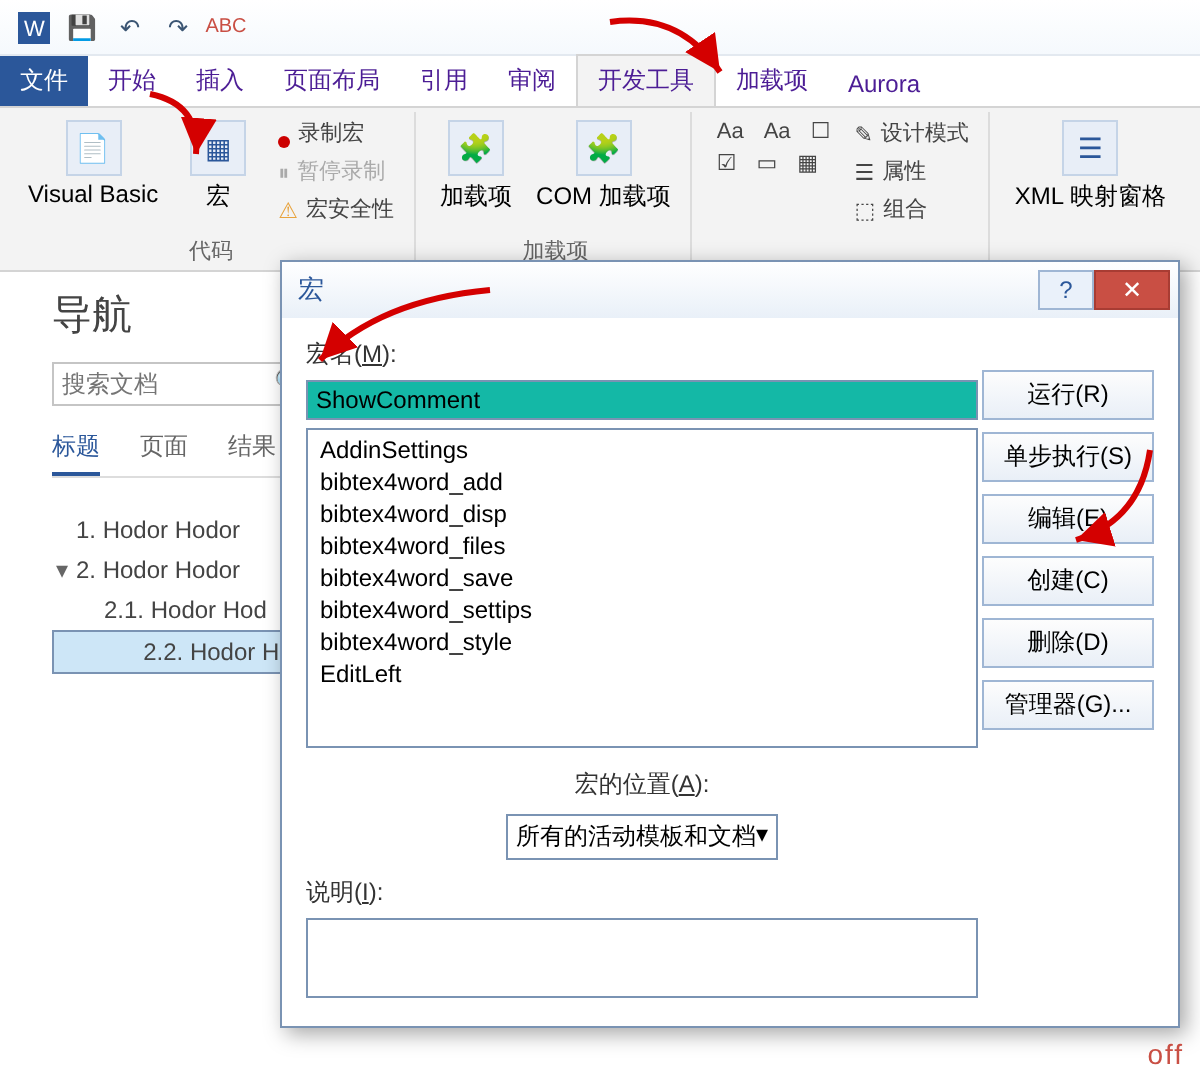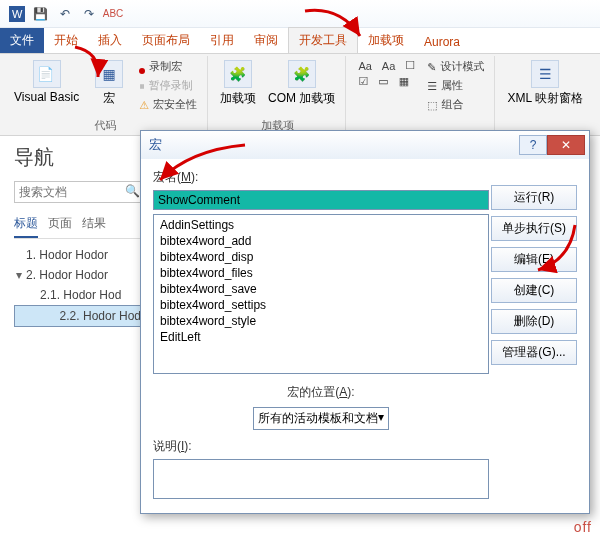--- a/index.html
+++ b/index.html
@@ -2,40 +2,40 @@
 <html><head>
 <meta charset="utf-8">
 <style>
 * { box-sizing: border-box; margin: 0; padding: 0; font-family: "Microsoft YaHei", "Segoe UI", sans-serif; }
 body { width: 600px; height: 539px; background: #fff; overflow: hidden; font-size: 12px; position: relative; }
 
 .titlebar { height: 28px; background: linear-gradient(#fff,#f5f9fd); display: flex; align-items: center; padding: 0 6px; gap: 2px; border-bottom: 1px solid #e3e9f0; }
 .titlebar .qat-btn { width: 22px; height: 22px; display: flex; align-items: center; justify-content: center; color: #3b5573; }
 
 .tabs { height: 26px; background: #fff; display: flex; align-items: flex-end; border-bottom: 1px solid #d4d4d4; }
-.tab { padding: 4px 10px; color: #c2410c; cursor: pointer; }
+.tab { padding: 4px 10px; color: #4c1d95; cursor: pointer; }
 .tab.file { background: #2b579a; color: #fff; }
 .tab.active { background: #f3f3f3; border: 1px solid #d4d4d4; border-bottom: none; }
 
 .ribbon { height: 82px; background: #f3f3f3; border-bottom: 1px solid #d4d4d4; display: flex; padding: 2px 4px 0; gap:2px;}
 .group { border-right: 1px solid #dcdcdc; padding: 2px 6px 0; display: flex; flex-direction: column; justify-content: space-between; }
 .group-body { display: flex; gap: 4px; align-items: flex-start; }
 .group-label { text-align: center; font-size: 11px; color: #666; padding: 2px 0; }
 .big-btn { display: flex; flex-direction: column; align-items: center; gap: 2px; padding: 2px 4px; min-width: 44px; }
 .big-btn .ic { width: 28px; height: 28px; background: #e8eef7; border: 1px solid #c5d4e7; display:flex;align-items:center;justify-content:center;color:#2b579a;font-size:14px;}
 .small-btn { display: flex; align-items: flex-end; gap: 4px; padding: 1px 4px; color: #444; font-size: 11px; }
 .small-btn .dot{width:6px;height:6px;border-radius:50%;}
 .stack { display:flex; flex-direction:column; gap:2px;}
 
-.nav { position:absolute; left:4px; top:136px; width:150px; padding:8px 10px;}
+.nav { position:absolute; left:16px; top:136px; width:150px; padding:8px 10px;}
 .nav h2 { font-size: 20px; color: #444; font-weight: 300; margin-bottom:10px;}
 .search { width:100%; border:1px solid #c5c5c5; padding:3px 20px 3px 4px; font-size:12px;}
 .search-wrap{position:relative;margin-bottom:8px;}
 .search-wrap .sic{position:absolute;right:4px;top:3px;color:#888;}
-.nav-tabs{display:flex;gap:10px;font-size:12px;color:#666;border-bottom:1px solid #ddd;margin-bottom:6px;}
+.nav-tabs{display:flex;gap:20px;font-size:12px;color:#666;border-bottom:1px solid #ddd;margin-bottom:16px;}
 .nav-tabs span{padding:4px 0;}
 .nav-tabs .act{color:#2b579a;border-bottom:2px solid #2b579a;}
 .tree{font-size:12px;color:#444;}
 .tree .item{padding:3px 2px;white-space:nowrap;overflow:hidden;}
 .tree .lvl2{padding-left:16px;}
 .tree .sel{background:#cde6f7;}
 .tree .caret{display:inline-block;width:10px;color:#666;}
 
 .dialog{position:absolute;left:140px;top:130px;width:450px;background:#fff;border:1px solid #7a93b3;box-shadow:3px 3px 10px rgba(0,0,0,.35);}
 .dlg-title{height:28px;background:linear-gradient(#fff,#e9f0f8);display:flex;align-items:center;justify-content:space-between;padding:0 4px 0 8px;color:#2b579a;font-size:13px;}

